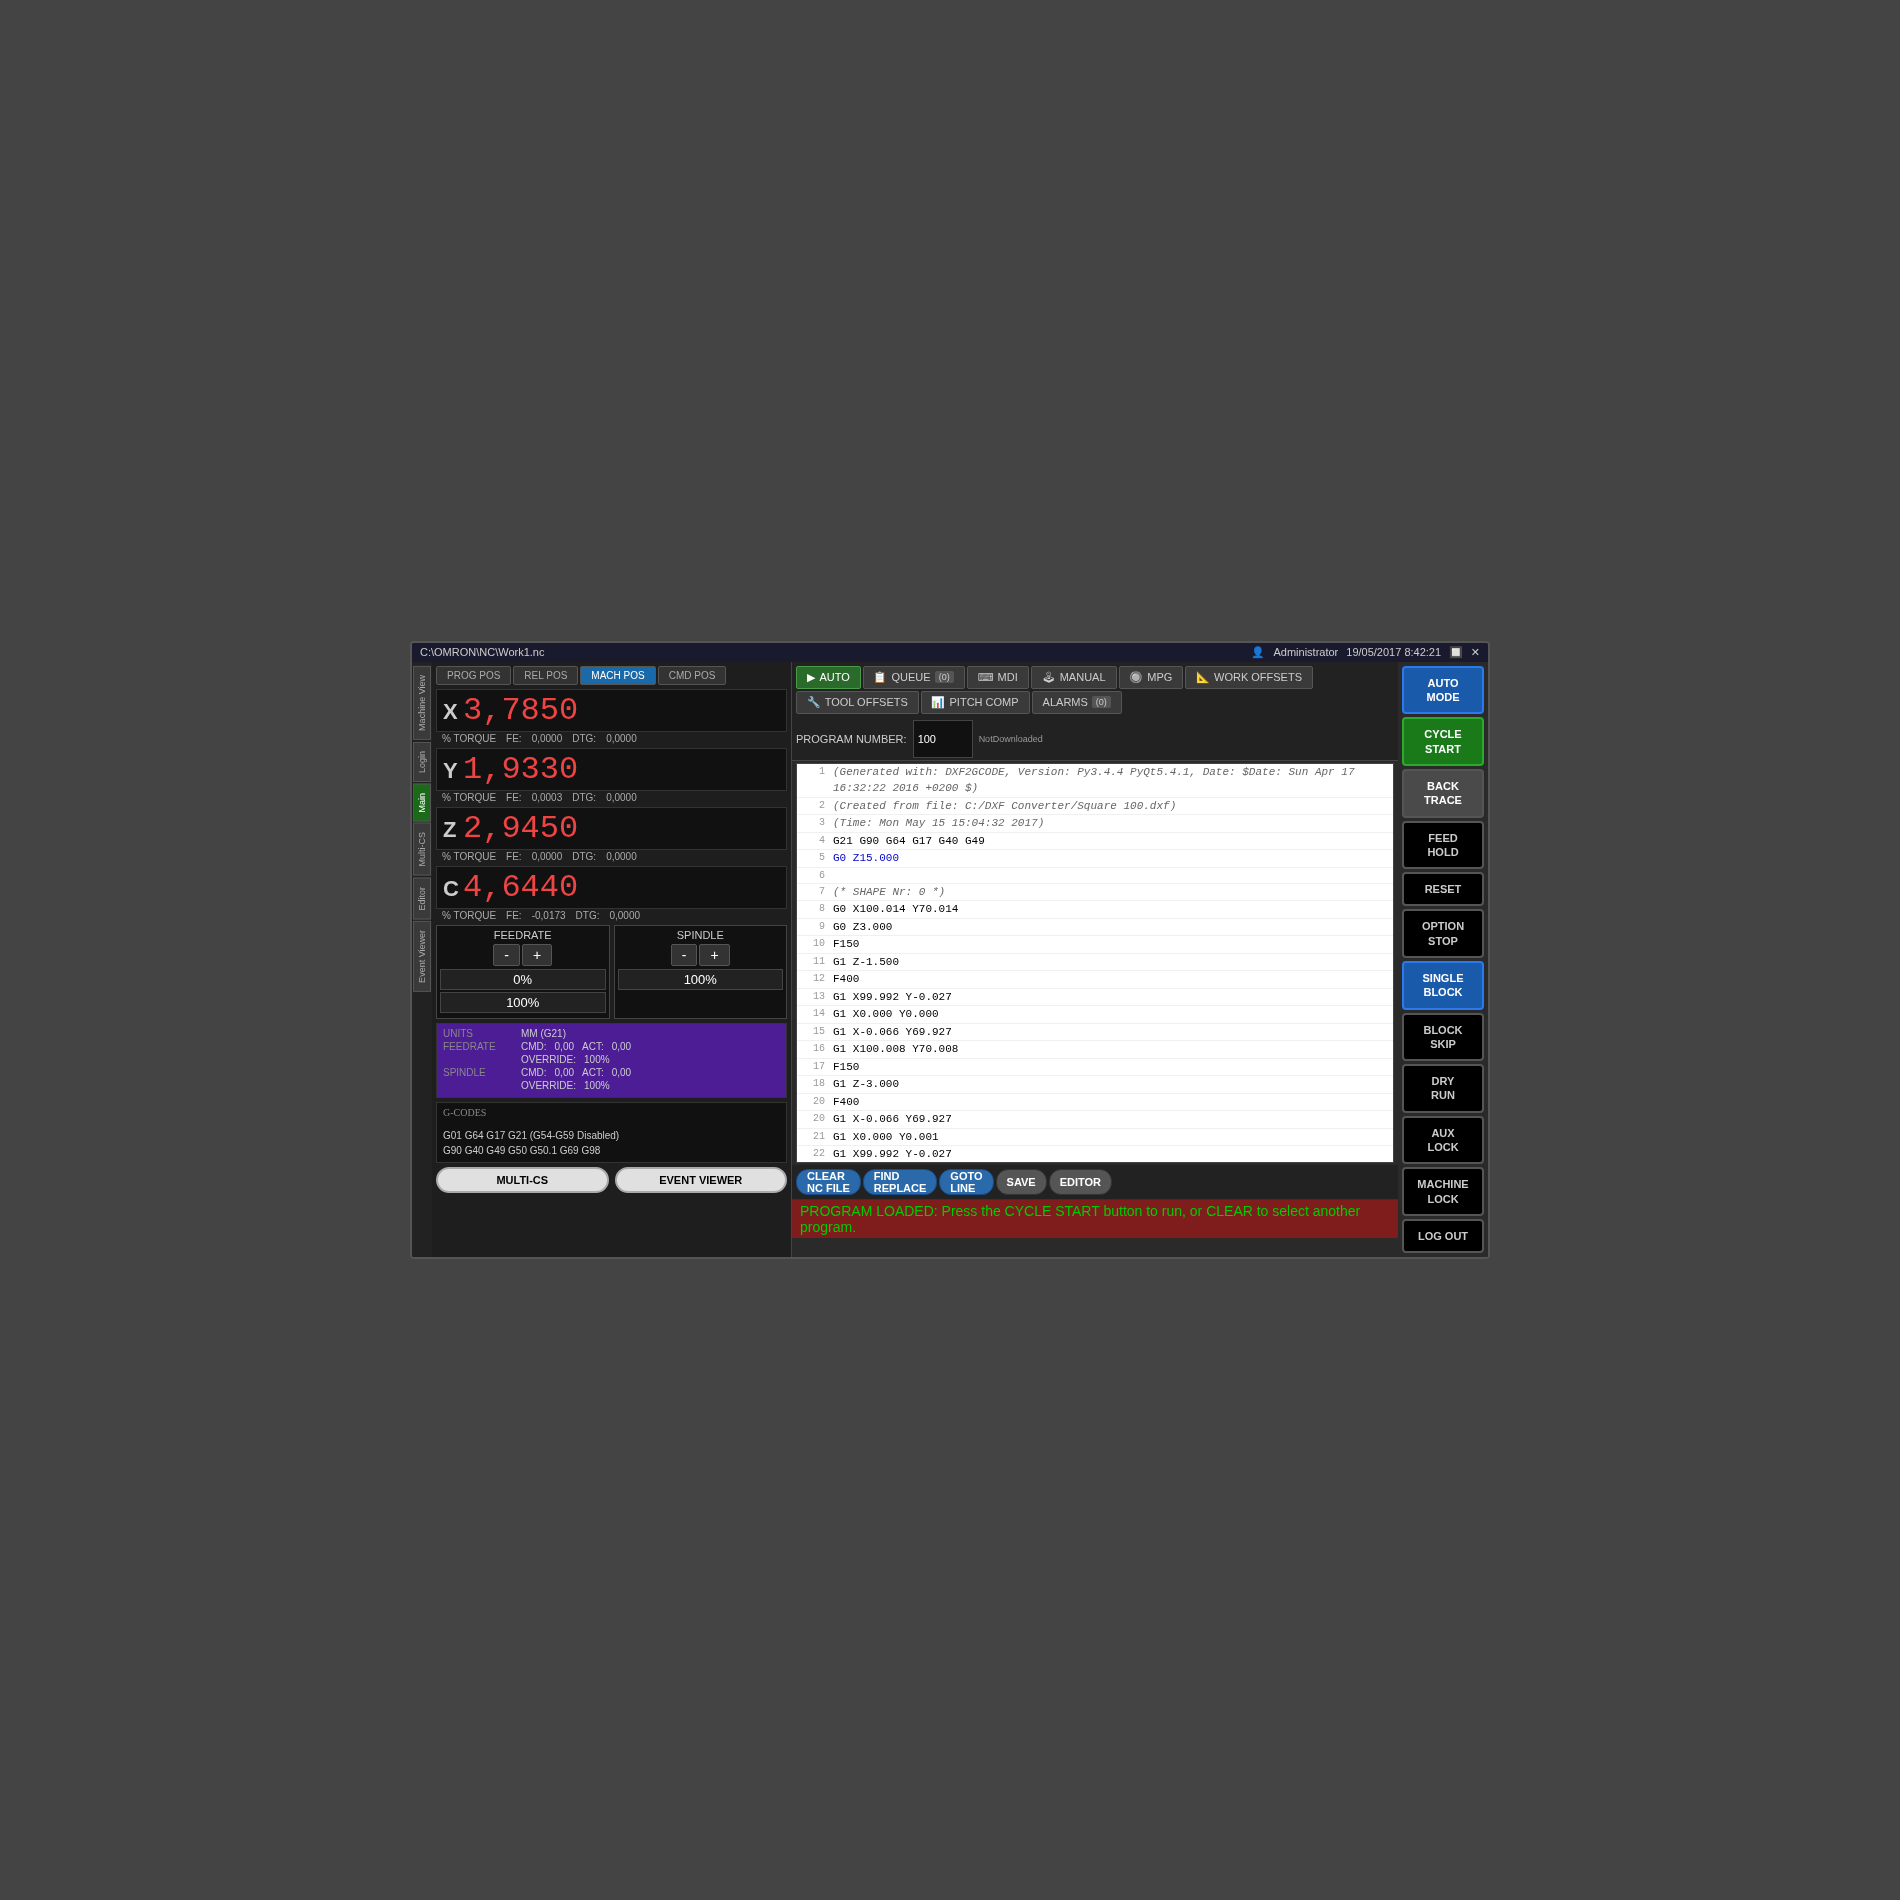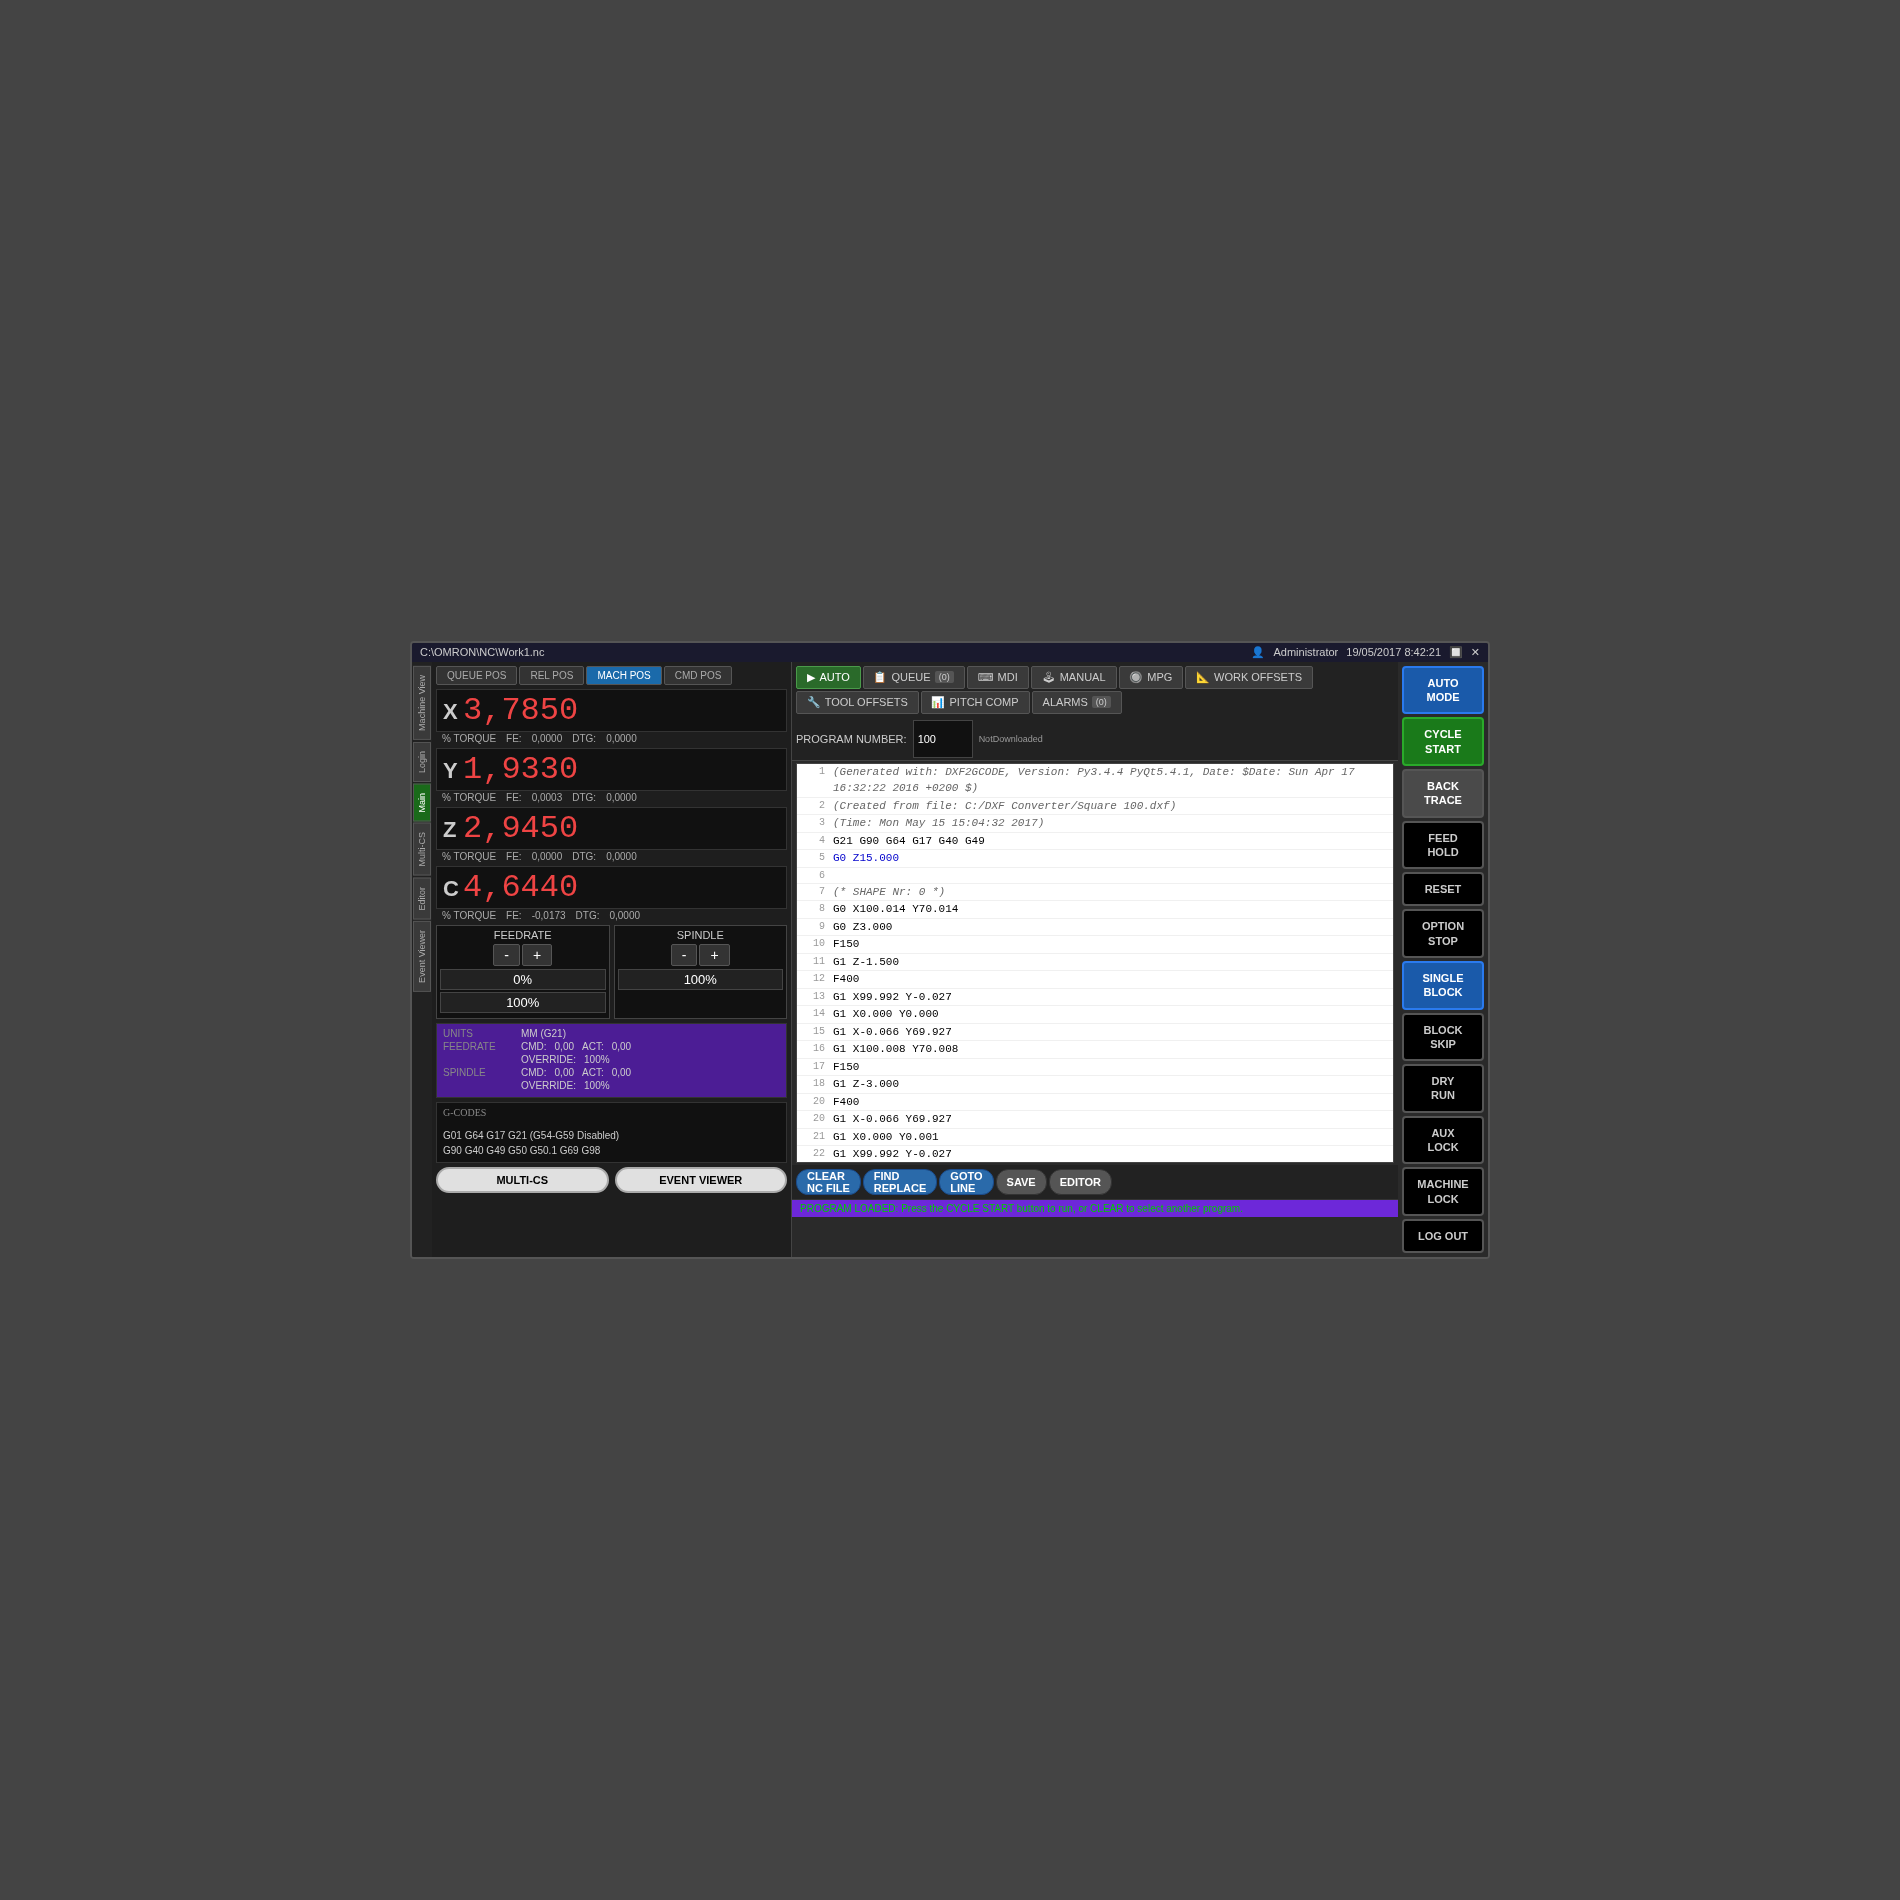--- a/index.html
+++ b/index.html
@@ -333,23 +333,23 @@
       text-align: left;
       border-radius: 12px;
     }
     .editor-btn.gray {
       background: #555;
       border-color: #333;
     }
 
     
     .status-bar {
-      background: #6d28d9;
+      background: #7f1d1d;
       color: #00cc00;
-      font-size: 10px;
+      font-size: 14px;
       padding: 3px 8px;
       border-top: 1px solid #333;
     }
 
     
     .right-panel {
       width: 90px;
       background: #2a2a2a;
       display: flex;
       flex-direction: column;
@@ -416,21 +416,21 @@
       <div class="side-tab">Login</div>
       <div class="side-tab active">Main</div>
       <div class="side-tab">Multi-CS</div>
       <div class="side-tab">Editor</div>
       <div class="side-tab">Event Viewer</div>
     </div>
 
     <div class="left-panel">
 
       <div class="pos-tabs">
-        <div class="pos-tab">QUEUE POS</div>
+        <div class="pos-tab">PROG POS</div>
         <div class="pos-tab">REL POS</div>
         <div class="pos-tab active">MACH POS</div>
         <div class="pos-tab">CMD POS</div>
       </div>
 
       <div class="axis-block">
         <div class="axis-row">
           <span class="axis-label">X</span>
           <span class="axis-value">3,7850</span>
         </div>

